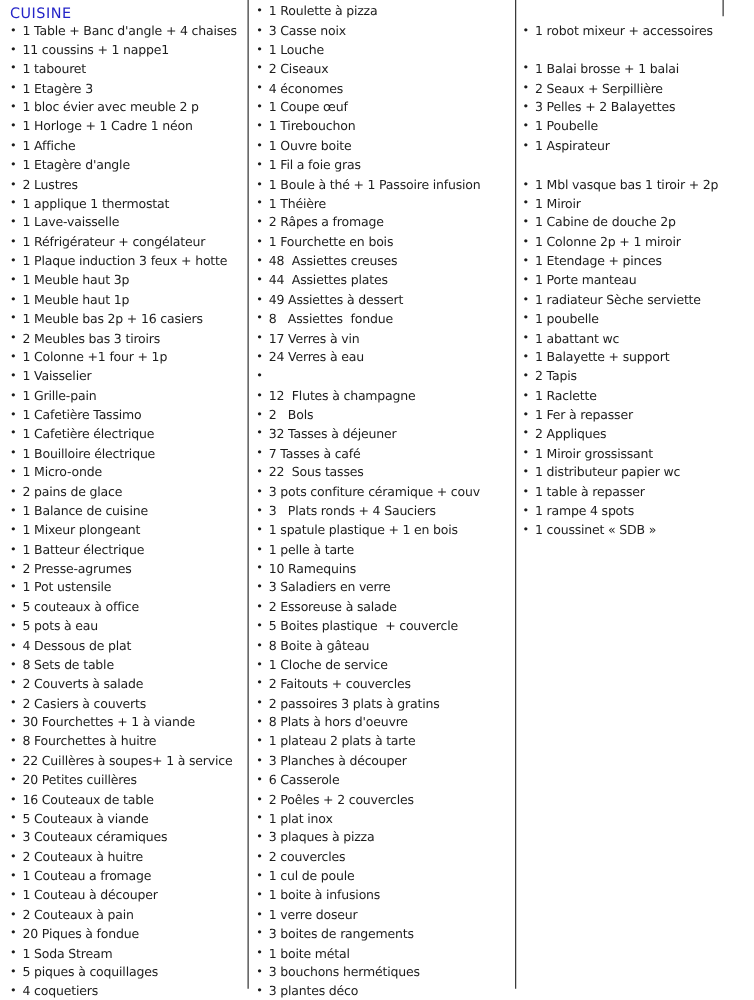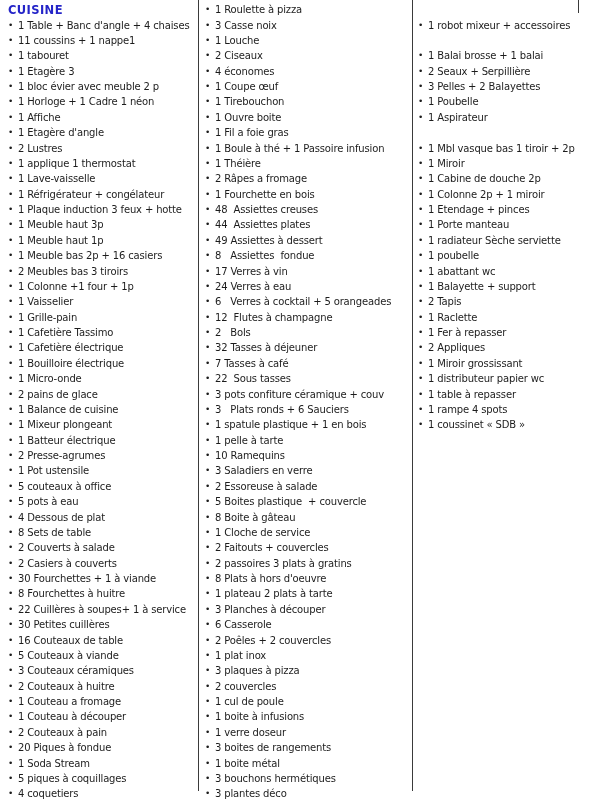--- a/index.html
+++ b/index.html
@@ -19,21 +19,21 @@
 
   .line {
     height: 15.38px;
     display: flex;
     align-items: center;
     white-space: pre;
     overflow: visible;
   }
   .line.header {
     color: var(--accent, #2424c8);
-    font-weight: bold;
+    font-weight: normal;
     font-size: 11.5px;
     letter-spacing: 0.4px;
   }
   .bullet {
     width: 10px;
     flex: 0 0 10px;
     font-size: 9px;
     line-height: 1;
     color: #1c1c1c;
   }
@@ -98,21 +98,21 @@
       <div class="line item"><span class="bullet">•</span><span class="txt">1 Pot ustensile</span></div>
       <div class="line item"><span class="bullet">•</span><span class="txt">5 couteaux à office</span></div>
       <div class="line item"><span class="bullet">•</span><span class="txt">5 pots à eau</span></div>
       <div class="line item"><span class="bullet">•</span><span class="txt">4 Dessous de plat</span></div>
       <div class="line item"><span class="bullet">•</span><span class="txt">8 Sets de table</span></div>
       <div class="line item"><span class="bullet">•</span><span class="txt">2 Couverts à salade</span></div>
       <div class="line item"><span class="bullet">•</span><span class="txt">2 Casiers à couverts</span></div>
       <div class="line item"><span class="bullet">•</span><span class="txt">30 Fourchettes + 1 à viande</span></div>
       <div class="line item"><span class="bullet">•</span><span class="txt">8 Fourchettes à huitre</span></div>
       <div class="line item"><span class="bullet">•</span><span class="txt">22 Cuillères à soupes+ 1 à service</span></div>
-      <div class="line item"><span class="bullet">•</span><span class="txt">30 Petites cuillères</span></div>
+      <div class="line item"><span class="bullet">•</span><span class="txt">20 Petites cuillères</span></div>
       <div class="line item"><span class="bullet">•</span><span class="txt">16 Couteaux de table</span></div>
       <div class="line item"><span class="bullet">•</span><span class="txt">5 Couteaux à viande</span></div>
       <div class="line item"><span class="bullet">•</span><span class="txt">3 Couteaux céramiques</span></div>
       <div class="line item"><span class="bullet">•</span><span class="txt">2 Couteaux à huitre</span></div>
       <div class="line item"><span class="bullet">•</span><span class="txt">1 Couteau a fromage</span></div>
       <div class="line item"><span class="bullet">•</span><span class="txt">1 Couteau à découper</span></div>
       <div class="line item"><span class="bullet">•</span><span class="txt">2 Couteaux à pain</span></div>
       <div class="line item"><span class="bullet">•</span><span class="txt">20 Piques à fondue</span></div>
       <div class="line item"><span class="bullet">•</span><span class="txt">1 Soda Stream</span></div>
       <div class="line item"><span class="bullet">•</span><span class="txt">5 piques à coquillages</span></div>
@@ -132,28 +132,28 @@
       <div class="line item"><span class="bullet">•</span><span class="txt">1 Boule à thé + 1 Passoire infusion</span></div>
       <div class="line item"><span class="bullet">•</span><span class="txt">1 Théière</span></div>
       <div class="line item"><span class="bullet">•</span><span class="txt">2 Râpes a fromage</span></div>
       <div class="line item"><span class="bullet">•</span><span class="txt">1 Fourchette en bois</span></div>
       <div class="line item"><span class="bullet">•</span><span class="txt">48  Assiettes creuses</span></div>
       <div class="line item"><span class="bullet">•</span><span class="txt">44  Assiettes plates</span></div>
       <div class="line item"><span class="bullet">•</span><span class="txt">49 Assiettes à dessert</span></div>
       <div class="line item"><span class="bullet">•</span><span class="txt">8   Assiettes  fondue</span></div>
       <div class="line item"><span class="bullet">•</span><span class="txt">17 Verres à vin</span></div>
       <div class="line item"><span class="bullet">•</span><span class="txt">24 Verres à eau</span></div>
-      <div class="line item"><span class="bullet">•</span><span class="txt">6   Verres à cocktail + 5 orangeades</span></div>
+      <div class="line item"><span class="bullet">•</span></div>
       <div class="line item"><span class="bullet">•</span><span class="txt">12  Flutes à champagne</span></div>
       <div class="line item"><span class="bullet">•</span><span class="txt">2   Bols</span></div>
       <div class="line item"><span class="bullet">•</span><span class="txt">32 Tasses à déjeuner</span></div>
       <div class="line item"><span class="bullet">•</span><span class="txt">7 Tasses à café</span></div>
       <div class="line item"><span class="bullet">•</span><span class="txt">22  Sous tasses</span></div>
       <div class="line item"><span class="bullet">•</span><span class="txt">3 pots confiture céramique + couv</span></div>
-      <div class="line item"><span class="bullet">•</span><span class="txt">3   Plats ronds + 6 Sauciers</span></div>
+      <div class="line item"><span class="bullet">•</span><span class="txt">3   Plats ronds + 4 Sauciers</span></div>
       <div class="line item"><span class="bullet">•</span><span class="txt">1 spatule plastique + 1 en bois</span></div>
       <div class="line item"><span class="bullet">•</span><span class="txt">1 pelle à tarte</span></div>
       <div class="line item"><span class="bullet">•</span><span class="txt">10 Ramequins</span></div>
       <div class="line item"><span class="bullet">•</span><span class="txt">3 Saladiers en verre</span></div>
       <div class="line item"><span class="bullet">•</span><span class="txt">2 Essoreuse à salade</span></div>
       <div class="line item"><span class="bullet">•</span><span class="txt">5 Boites plastique  + couvercle</span></div>
       <div class="line item"><span class="bullet">•</span><span class="txt">8 Boite à gâteau</span></div>
       <div class="line item"><span class="bullet">•</span><span class="txt">1 Cloche de service</span></div>
       <div class="line item"><span class="bullet">•</span><span class="txt">2 Faitouts + couvercles</span></div>
       <div class="line item"><span class="bullet">•</span><span class="txt">2 passoires 3 plats à gratins</span></div>

